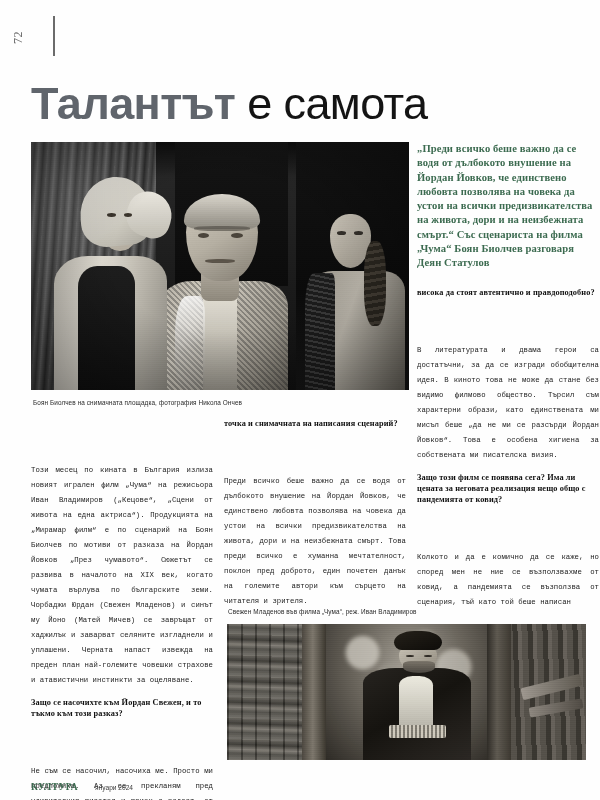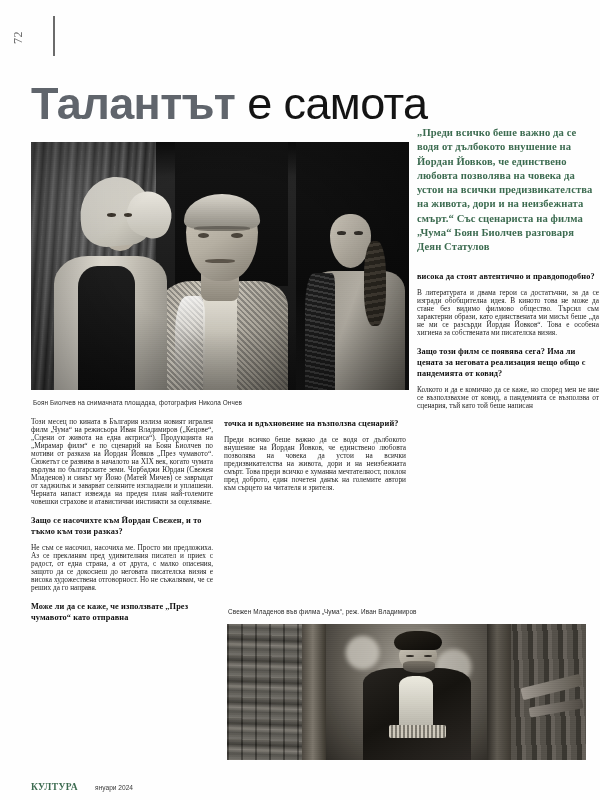--- a/index.html
+++ b/index.html
@@ -85,30 +85,31 @@
   .cap-main { left: 33px; top: 398px; width: 330px; }
   .cap-second { left: 228px; top: 607px; width: 350px; }
 
   
   .col {
     position: absolute;
     width: 182px;
   }
   .col1 { left: 31px; top: 418px; }
   .col2 { left: 224px; top: 418px; }
-  .col3 { left: 417px; top: 126px; }
+  .col3 { left: 417px; top: 142px; }
 
   p.body {
-    font-family: Liberation Serif, serif;
+    font-family: Liberation Mono, monospace;
     font-size: 7.3px;
-    line-height: 8px;
+    line-height: 15px;
     text-align: justify;
     color: #1c1c1c;
     margin-bottom: 9px;
     letter-spacing: 0.02px;
+    margin-top: 45px;
   }
   p.question {
     font-family: "Liberation Serif", serif;
     font-size: 8.3px;
     line-height: 11px;
     font-weight: bold;
     color: #111111;
     text-align: left;
     margin-bottom: 7px;
     letter-spacing: 0.1px;
@@ -461,21 +462,21 @@
   <div class="caption cap-main">Боян Биолчев на снимачната площадка, фотография Никола Ончев</div>
 
   <div class="col col1">
     <p class="body">Този месец по кината в България излиза новият игрален филм „Чума“ на режисьора Иван Владимиров („Кецове“, „Сцени от живота на една актриса“). Продукцията на „Мирамар филм“ е по сценарий на Боян Биолчев по мотиви от разказа на Йордан Йовков „През чумавото“. Сюжетът се развива в началото на XIX век, когато чумата върлува по българските земи. Чорбаджи Юрдан (Свежен Младенов) и синът му Йоно (Матей Мичев) се завръщат от хаджилък и заварват селяните изгладнели и уплашени. Черната напаст извежда на преден план най-големите човешки страхове и атавистични инстинкти за оцеляване.</p>
     <p class="question">Защо се насочихте към Йордан Свежен, и то тъкмо към този разказ?</p>
     <p class="body">Не съм се насочил, насочиха ме. Просто ми предложиха. Аз се прекланям пред удивителния писател и приех с радост, от една страна, а от друга, с малко опасения, защото да се докоснеш до неговата писателска визия е висока художествена отговорност. Но не съжалявам, че се реших да го направя.</p>
     <p class="question">Може ли да се каже, че използвате „През чумавото“ като отправна</p>
   </div>
 
   <div class="col col2">
-    <p class="question">точка и вдъхновение на възползва сценарий?</p>
+    <p class="question">точка и снимачната на написания сценарий?</p>
     <p class="body">Преди всичко беше важно да се водя от дълбокото внушение на Йордан Йовков, че единствено любовта позволява на човека да устои на всички предизвикателства на живота, дори и на неизбежната смърт. Това преди всичко е хуманна мечтателност, поклон пред доброто, един почетен данък на големите автори към сърцето на читателя и зрителя.</p>
   </div>
 
   <div class="col col3">
     <div class="pullquote">„Преди всичко беше важно да се водя от дълбокото внушение на Йордан Йовков, че единствено любовта позволява на човека да устои на всички предизвикателства на живота, дори и на неизбежната смърт.“ Със сценариста на филма „Чума“ Боян Биолчев разговаря Деян Статулов</div>
     <p class="question">висока да стоят автентично и правдоподобно?</p>
     <p class="body">В литературата и двама герои са достатъчни, за да се изгради обобщителна идея. В киното това не може да стане без видимо филмово общество. Търсил съм характерни образи, като единствената ми мисъл беше „да не ми се разсърди Йордан Йовков“. Това е особена хигиена за собствената ми писателска визия.</p>
     <p class="question">Защо този филм се появява сега? Има ли цената за неговата реализация нещо общо с пандемията от ковид?</p>
     <p class="body">Колкото и да е комично да се каже, но според мен не ние се възползвахме от ковид, а пандемията се възползва от сценария, тъй като той беше написан</p>
   </div>

